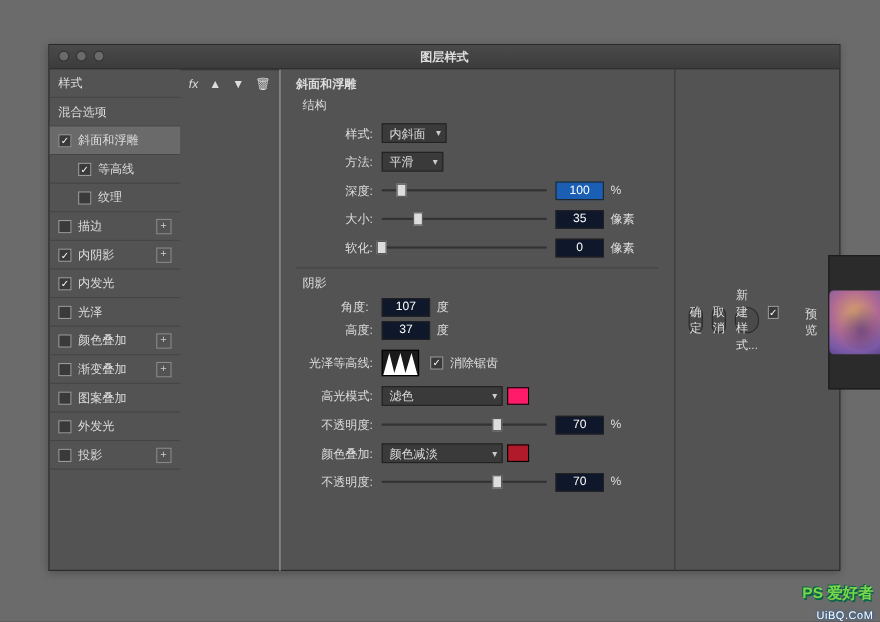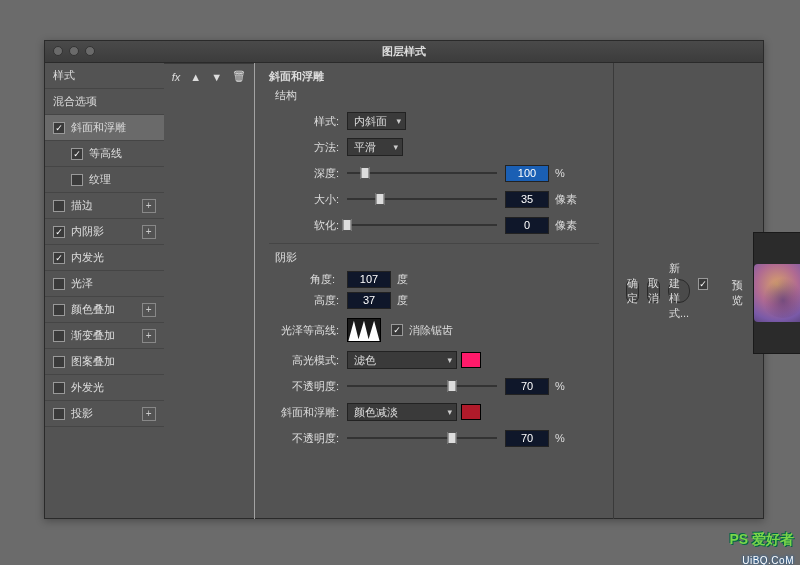--- a/index.html
+++ b/index.html
@@ -217,21 +217,21 @@
             <div class="flabel">不透明度:</div>
             <div class="slider">
               <div class="track"></div>
               <div class="thumb" style="left:70%"></div>
             </div>
             <div class="num">70</div>
             <span class="unit">%</span>
           </div>
 
         <div class="frow">
-            <div class="flabel">斜面和浮雕:</div>
+            <div class="flabel">颜色叠加:</div>
             <div class="select" style="min-width:110px">
               <span>颜色减淡</span>
             </div>
             <div class="swatch" style="background:#b01a2a"></div>
           </div>
         <div class="frow">
             <div class="flabel">不透明度:</div>
             <div class="slider">
               <div class="track"></div>
               <div class="thumb" style="left:70%"></div>

